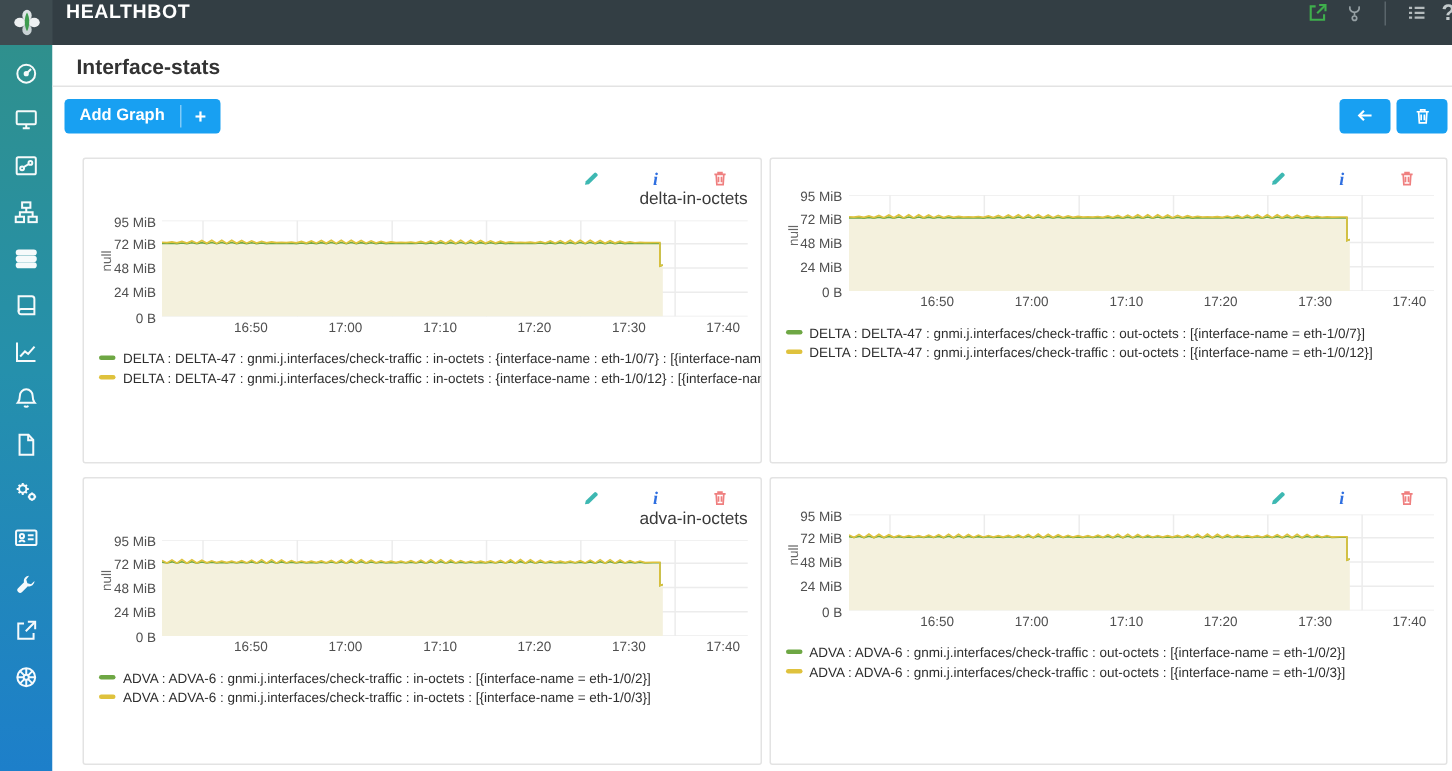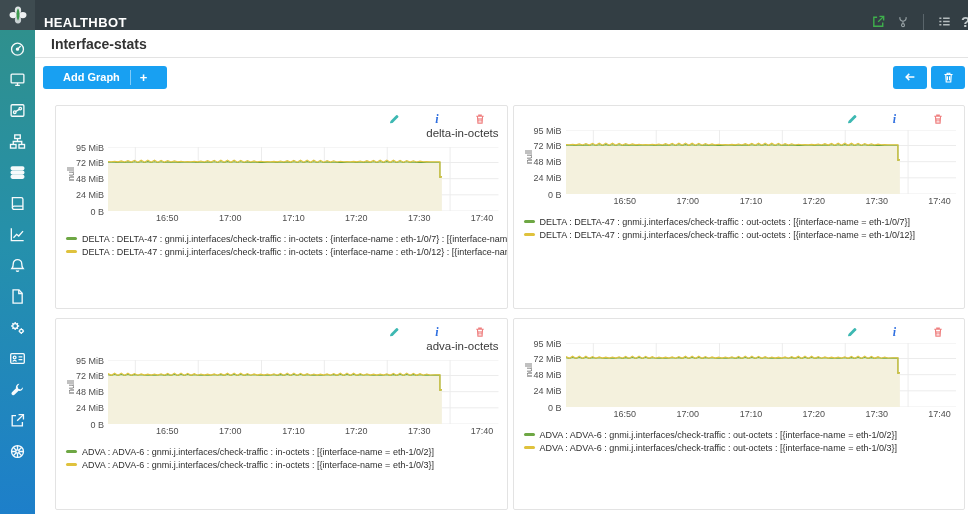--- a/index.html
+++ b/index.html
@@ -2,21 +2,21 @@
 <html><head>
 <meta charset="utf-8">
 <style>
   * { margin:0; padding:0; box-sizing:border-box; }
   html,body { width:968px; height:514px; overflow:hidden; background:#fff;
     font-family:"Liberation Sans", sans-serif; }
   body { position:relative; }
 
   
   .topbar { position:absolute; top:0; left:0; width:968px; height:30px;
-    background:#333e44; display:flex; align-items:flex-end; overflow:hidden; }
+    background:#333e44; display:flex; align-items:flex-start; overflow:hidden; }
   .logo-box { width:35px; height:30px; background:#3e4b50; display:flex;
     align-items:center; justify-content:center; flex:0 0 35px; }
   .app-title { color:#fff; font-size:13px; font-weight:bold; letter-spacing:.4px;
     padding-left:9px; flex:1; }
   .topbar-icons { display:flex; align-items:center; gap:9px; padding-right:0; }
   .tb-icon { width:16px; height:16px; display:inline-flex; align-items:center;
     justify-content:center; cursor:pointer; }
   .tb-divider { width:1px; height:16px; background:#5a656b; margin:0 3px; }
   .help-glyph { color:#c3cacc; font-size:15px; font-weight:bold;
     width:14px; margin-right:-7px; }
@@ -32,21 +32,21 @@
   .content { position:absolute; left:35px; top:30px; width:933px; height:484px;
     background:#fff; }
   .page-head { height:28px; border-bottom:1px solid #e3e3e3; display:flex;
     align-items:center; padding-left:16px; }
   .page-title { font-size:14px; font-weight:bold; color:#333; }
 
   .toolbar { height:38px; display:flex; align-items:center;
     justify-content:space-between; padding:0 3px 0 8px; }
   .btn-blue { background:#18a0f2; color:#fff; border:none; border-radius:3px;
     cursor:pointer; display:inline-flex; align-items:center; justify-content:center; }
-  .add-graph { height:23px; padding:0 20px; font-size:11px; font-weight:bold; gap:10px;text-align:right; }
+  .add-graph { height:23px; padding:0 10px; font-size:11px; font-weight:bold; gap:10px;text-align:right; }
   .add-graph .plus { font-size:13px; font-weight:bold; padding-left:9px;
     border-left:1px solid rgba(255,255,255,.45); }
   .tool-right { display:flex; gap:4px; }
   .sq-btn { width:34px; height:23px; }
 
   
   .charts { padding:9px 3px 0 20px; display:grid;
     grid-template-columns:1fr 1fr; grid-template-rows:204px 192px;
     column-gap:5px; row-gap:9px; }
   .panel { border:1px solid #e3e3e3; border-radius:2px; background:#fff;

